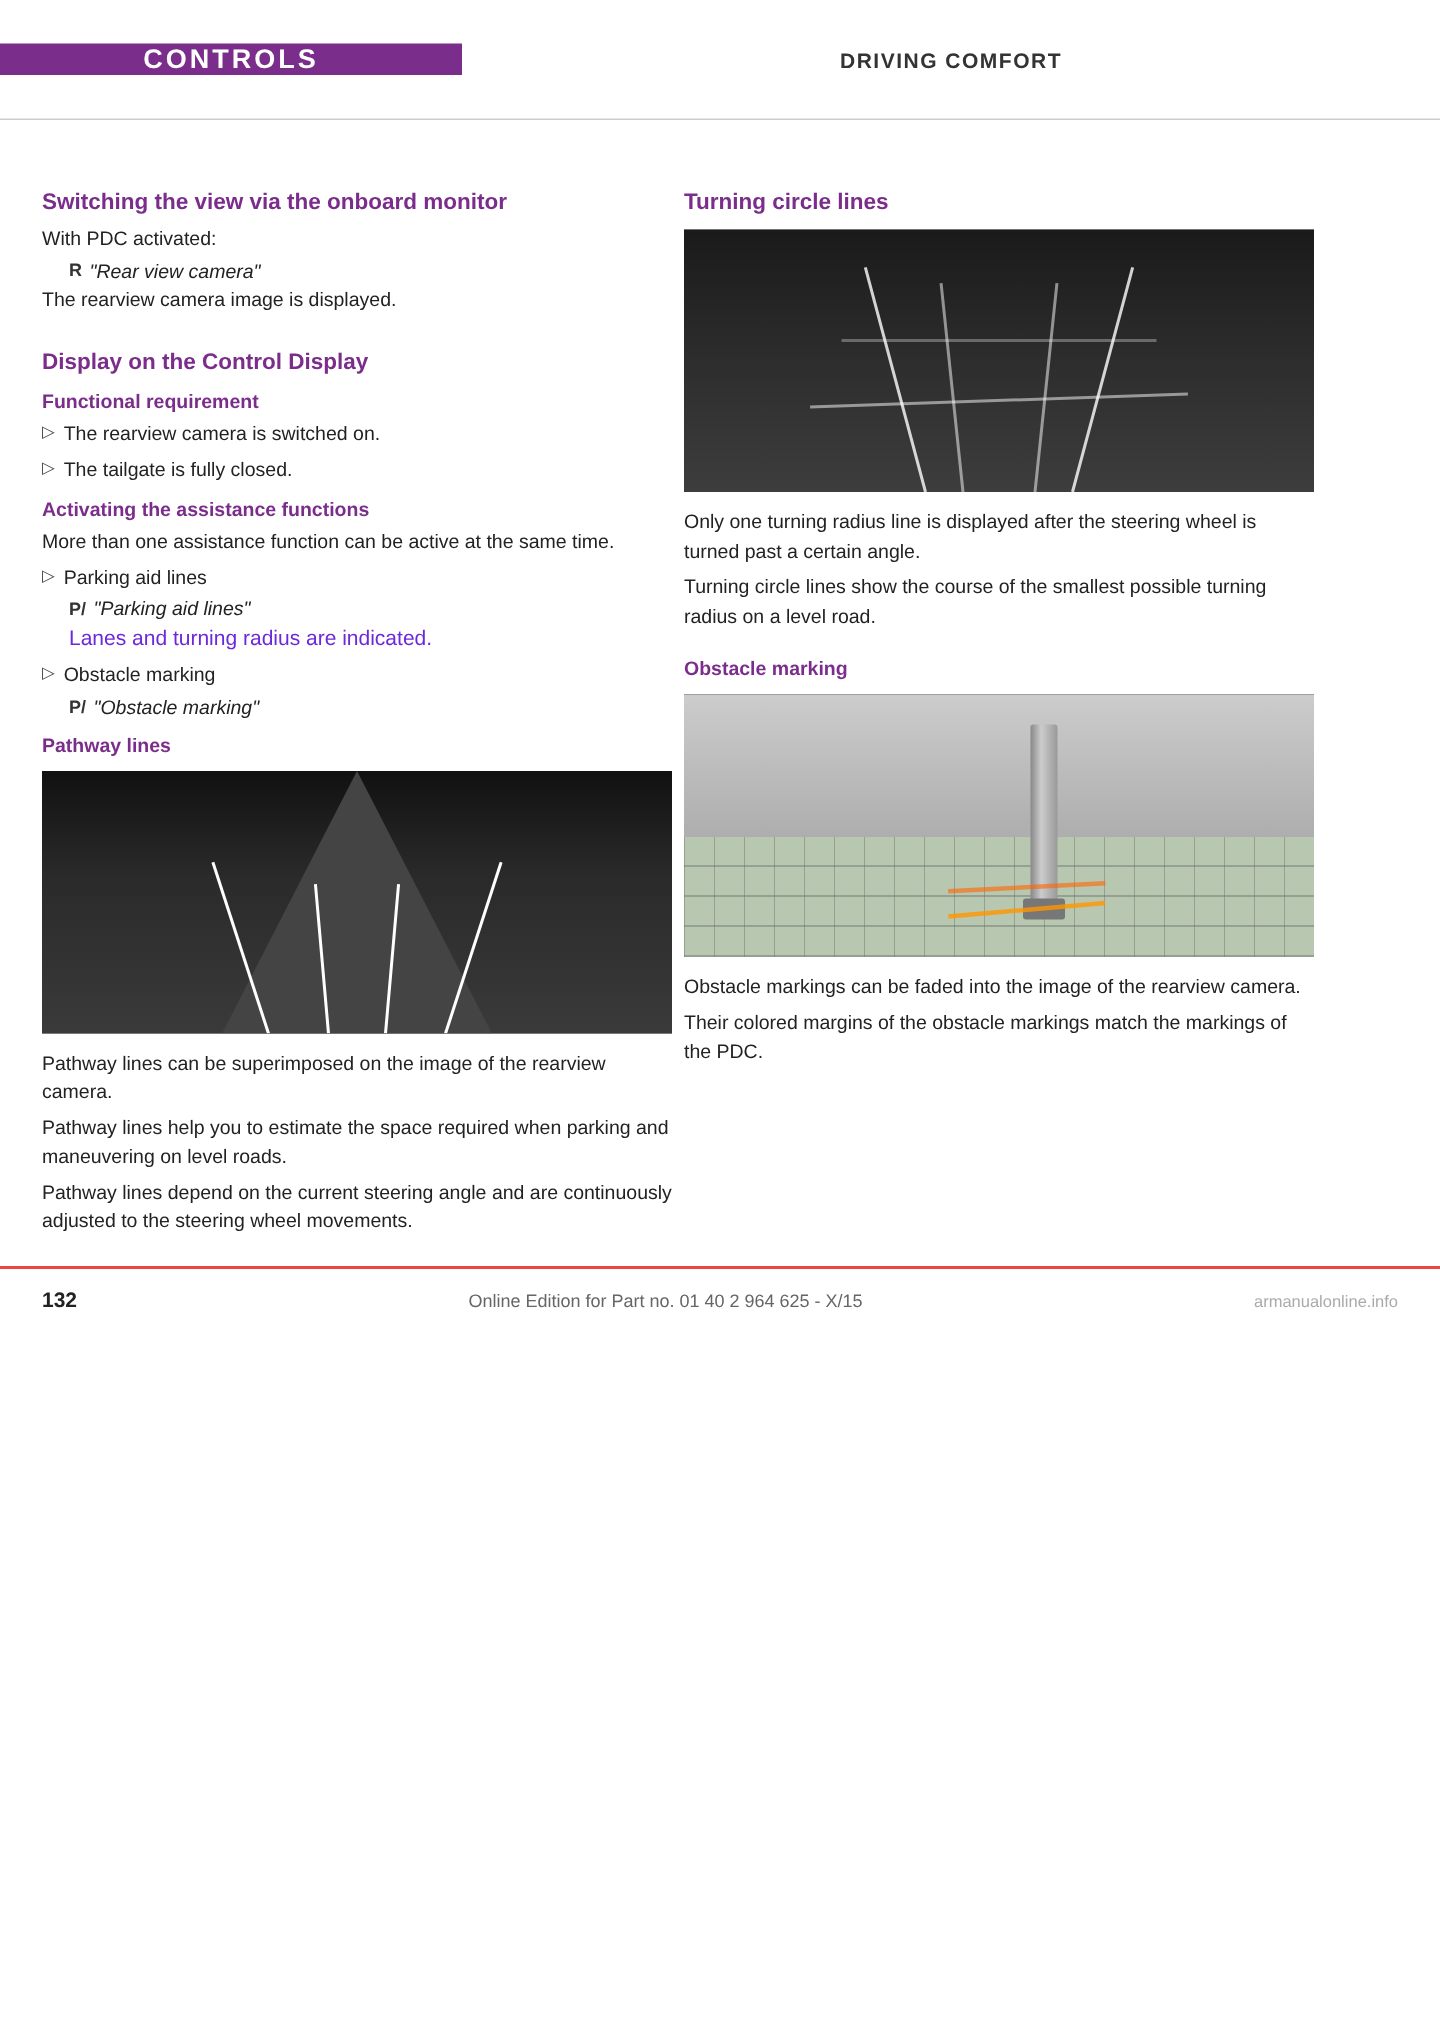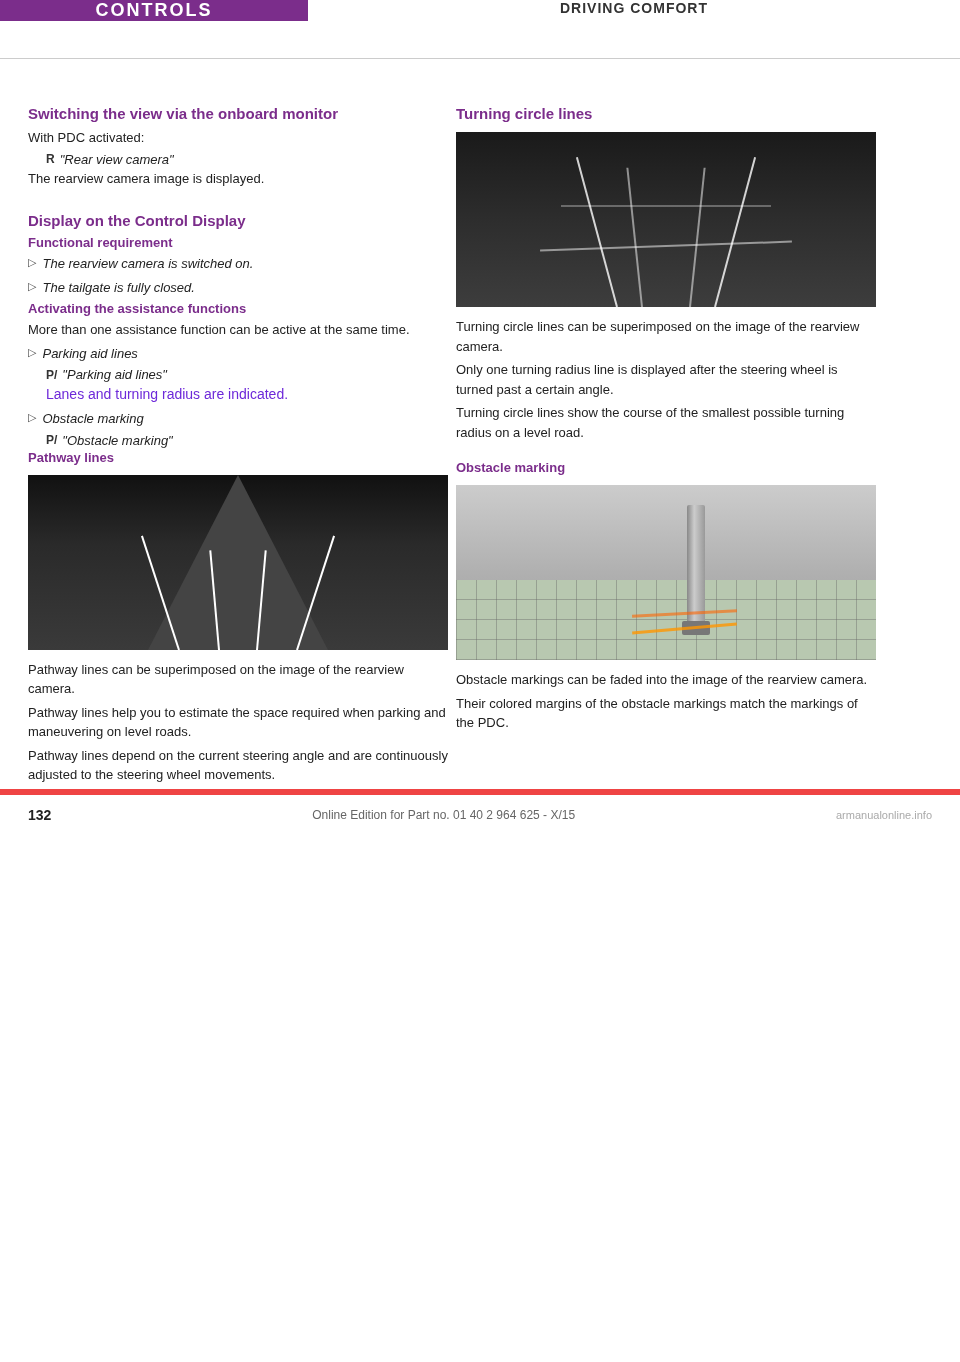--- a/index.html
+++ b/index.html
@@ -8,22 +8,22 @@
       background: #fff;
       width: 960px;
       min-height: 1362px;
       position: relative;
       overflow-x: hidden;
     }
 
     
     .header {
       display: flex;
-      align-items: flex-start;
-      height: 59px;
+      align-items: center;
+      height: 80px;
       border-bottom: 1px solid #ccc;
     }
     .header-controls {
       background: #7b2d8b;
       color: #fff;
       display: flex;
       align-items: center;
       justify-content: center;
       width: 308px;
       font-size: 18px;
@@ -64,20 +64,21 @@
       font-size: 15px;
       font-weight: bold;
       margin-bottom: 6px;
       margin-top: 24px;
     }
     .sub-heading {
       color: #7b2d8b;
       font-size: 13px;
       font-weight: bold;
       margin-bottom: 4px;
+      margin-top: 10px;
     }
 
     p.body-text {
       font-size: 13px;
       color: #222;
       line-height: 1.5;
       margin-bottom: 4px;
     }
 
     .bullet-item {
@@ -89,21 +90,20 @@
       color: #444;
       font-size: 11px;
       margin-right: 6px;
       margin-top: 2px;
       flex-shrink: 0;
     }
     .bullet-text {
       font-size: 13px;
       color: #222;
       line-height: 1.5;
-      font-style: italic;
     }
 
     .icon-label {
       display: flex;
       align-items: center;
       margin-left: 18px;
       margin-bottom: 2px;
     }
     .icon-symbol {
       font-size: 12px;
@@ -320,23 +320,24 @@
       width: 25%;
       height: 3px;
       background: rgba(255, 100, 0, 0.6);
       transform: rotate(-3deg);
     }
 
     
     .footer {
       display: flex;
       justify-content: space-between;
-      align-items: center;
+      align-items: flex-end;
       padding: 12px 28px;
-      border-top: 6px solid #ef4444;
+      margin-top: 16px;
+      border-top: 2px solid #ef4444;
     }
     .footer-page {
       font-size: 14px;
       font-weight: bold;
       color: #222;
     }
     .footer-edition {
       font-size: 12px;
       color: #666;
     }
@@ -435,21 +436,20 @@
       <div class="turning-img">
         <div class="turning-line1"></div>
         <div class="turning-line2"></div>
         <div class="turning-line3"></div>
         <div class="turning-line4"></div>
         <div class="turning-xline1"></div>
         <div class="turning-xline2"></div>
       </div>
     </div>
 
-    <p class="body-text">Turning circle lines can be superimposed on the image of the rearview camera.</p>
     <p class="body-text">Only one turning radius line is displayed after the steering wheel is turned past a certain angle.</p>
     <p class="body-text">Turning circle lines show the course of the smallest possible turning radius on a level road.</p>
 
     <div class="sub-heading" style="margin-top:18px;">Obstacle marking</div>
 
     <div class="camera-image">
       <div class="obstacle-img">
         <div class="obstacle-grid"></div>
         <div class="obstacle-pole"></div>
         <div class="obstacle-pole-base"></div>

